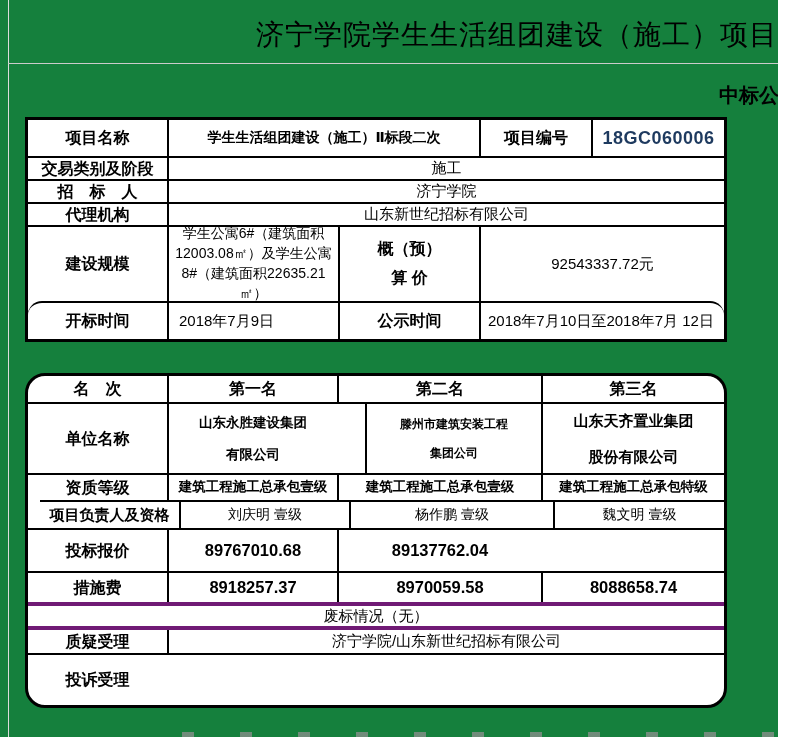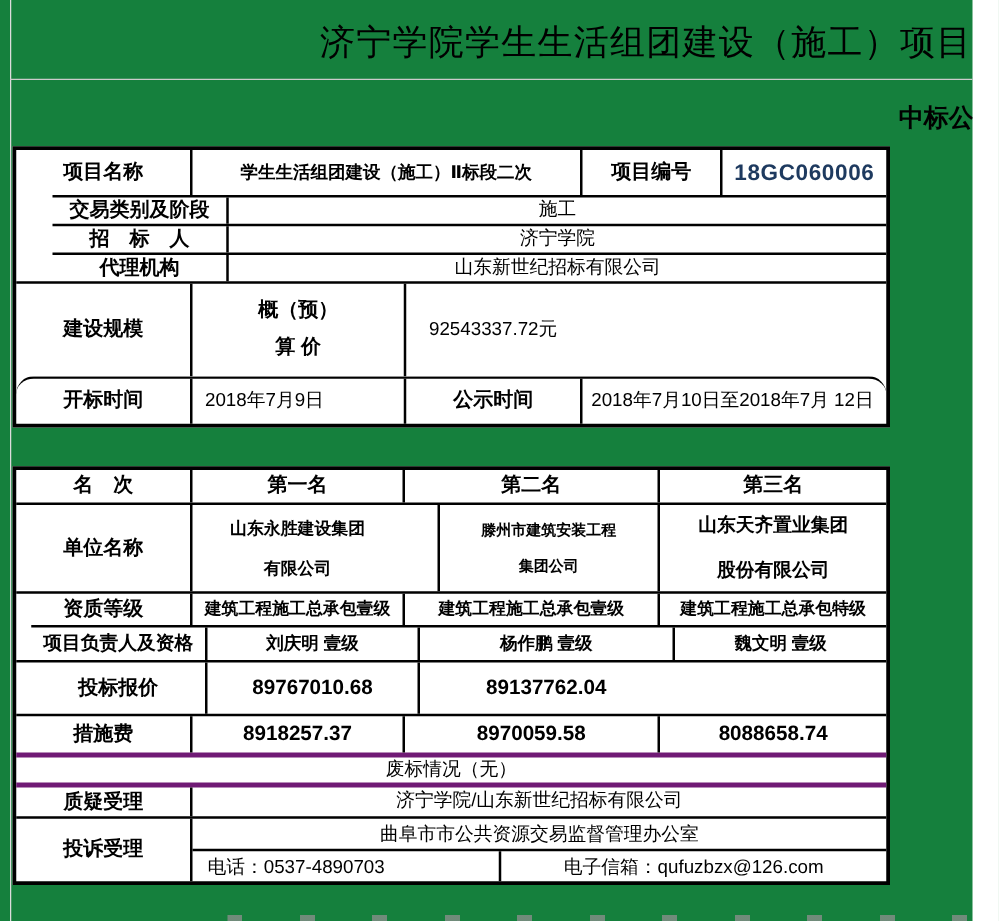--- a/index.html
+++ b/index.html
@@ -15,46 +15,46 @@
     font-size:28px; font-weight:500; text-align:center; line-height:46px;
     letter-spacing:1px; white-space:nowrap;
   }
   .title-divider { position:absolute; left:8px; top:63px; width:791px; height:1px; background:#cbcbcb; }
   .publicity-title {
     position:absolute; left:235px; top:82px; width:564px; height:26px;
     font-family:"Liberation Serif","DejaVu Serif",serif;
     font-size:20px; font-weight:bold; text-align:right; line-height:26px;
   }
 
-  .tbl { position:absolute; left:10px; width:702px; border:3px solid #000; background:#fff; box-sizing:border-box; }
+  .tbl { position:absolute; left:25px; width:702px; border:3px solid #000; background:#fff; box-sizing:border-box; }
   .t1 { top:117px; }
-  .t2 { top:373px; }
+  .t2 { top:373px;border-radius:20px; }
   .row { display:grid; border-top:2px solid #000; box-sizing:border-box; }
   .row:first-child { border-top:0; }
   .row.thick { border-top:4px solid #701a75; }
   .cell {
     border-left:2px solid #000; box-sizing:border-box; overflow:hidden;
     display:flex; align-items:center; justify-content:center;
     text-align:center; line-height:1.25;
   }
   .cell:first-child { border-left:0; }
 
   
   .r-name  { grid-template-columns:139px 312px 112px 1fr; height:36px; }
-  .r-two   { grid-template-columns:139px 1fr; height:23px;margin-left:29px; }
+  .r-two   { grid-template-columns:139px 1fr; height:23px; }
   .r-scale { grid-template-columns:139px 171px 141px 1fr; height:76px; }
   .r-open  { grid-template-columns:139px 171px 141px 1fr; height:38px;border-radius:14px; }
 
   
   .r-w     { grid-template-columns:139px 170px 204px 1fr; }
   .r-rank  { height:26px; }
   .r-comp  { height:71px; }
   .r-qual  { height:27px; }
   .r-mgr   { height:28px;margin-left:12px; }
-  .r-bid   { height:43px;padding-left:12px; }
+  .r-bid   { height:43px; }
   .r-fee   { height:31px; }
   .r-full  { grid-template-columns:1fr; height:24px; }
   .r-obj   { grid-template-columns:139px 1fr; height:27px; }
   .r-compl { grid-template-columns:139px 1fr; height:52px; }
   .compl-right { display:flex; flex-direction:column; border-left:2px solid #000; box-sizing:border-box; }
   .compl-org { height:24px; border-bottom:2px solid #000; box-sizing:content-box; display:flex; align-items:center; justify-content:center; font-size:15px; }
   .compl-bottom { flex:1; display:grid; grid-template-columns:245px 1fr; }
   .compl-bottom .sub { display:flex; align-items:center; overflow:hidden; }
   .sub-phone { justify-content:flex-start; padding-left:12px; font-size:15px; }
   .sub-email { border-left:2px solid #000; justify-content:center; font-size:15px; }
@@ -69,21 +69,21 @@
   .budget-lbl { font-weight:bold; font-size:16px; line-height:1.8; }
   .left-al { justify-content:flex-start; text-align:left; }
   .pad-l { padding-left:10px; }
   .wrap-l { font-size:15px; line-height:1.35; padding:2px 4px 2px 7px; }
   .rank  { font-weight:bold; font-size:16px; }
   .comp  { font-weight:bold; line-height:2.35; }
   .comp-1{ font-size:13.5px; }
   .comp-2{ font-size:12px;margin-left:28px; }
   .comp-3{ font-size:15px; }
   .qual  { font-weight:bold; font-size:13.5px; }
-  .mgr   { font-weight:bold; font-size:14px; }
+  .mgr   { font-weight:normal; font-size:14px; }
   .price { font-weight:bold; font-size:16.5px; }
 
   .cutoff-marks {
     position:absolute; left:182px; top:732px; width:617px; height:5px;
     background:repeating-linear-gradient(90deg,#8f8f8f 0 12px,transparent 12px 58px);
     opacity:0.75;
   }
 </style>
 </head>
 <body>
@@ -109,20 +109,21 @@
     <div class="row r-two">
       <div class="cell lbl">招　标　人</div>
       <div class="cell val">济宁学院</div>
     </div>
     <div class="row r-two">
       <div class="cell lbl">代理机构</div>
       <div class="cell val">山东新世纪招标有限公司</div>
     </div>
     <div class="row r-scale">
       <div class="cell lbl">建设规模</div>
+      <div class="cell scale-txt">学生公寓6#（建筑面积12003.08㎡）及学生公寓8#（建筑面积22635.21㎡）</div>
       <div class="cell budget-lbl pre">概（预）
 算 价</div>
       <div class="cell val">92543337.72元</div>
     </div>
     <div class="row r-open">
       <div class="cell lbl">开标时间</div>
       <div class="cell val left-al pad-l">2018年7月9日</div>
       <div class="cell lbl">公示时间</div>
       <div class="cell wrap-l left-al">2018年7月10日至2018年7月 12日</div>
     </div>
@@ -169,24 +170,17 @@
     </div>
     <div class="row r-full thick">
       <div class="cell val">废标情况（无）</div>
     </div>
     <div class="row r-obj thick">
       <div class="cell lbl">质疑受理</div>
       <div class="cell val">济宁学院/山东新世纪招标有限公司</div>
     </div>
     <div class="row r-compl">
       <div class="cell lbl">投诉受理</div>
-      <div class="compl-right">
-        <div class="compl-org">曲阜市市公共资源交易监督管理办公室</div>
-        <div class="compl-bottom">
-          <div class="sub sub-phone">电话：0537-4890703</div>
-          <div class="sub sub-email">电子信箱：qufuzbzx@126.com</div>
-        </div>
-      </div>
     </div>
   </div>
 
   <div class="cutoff-marks"></div>
 </div>
 
 </body></html>

